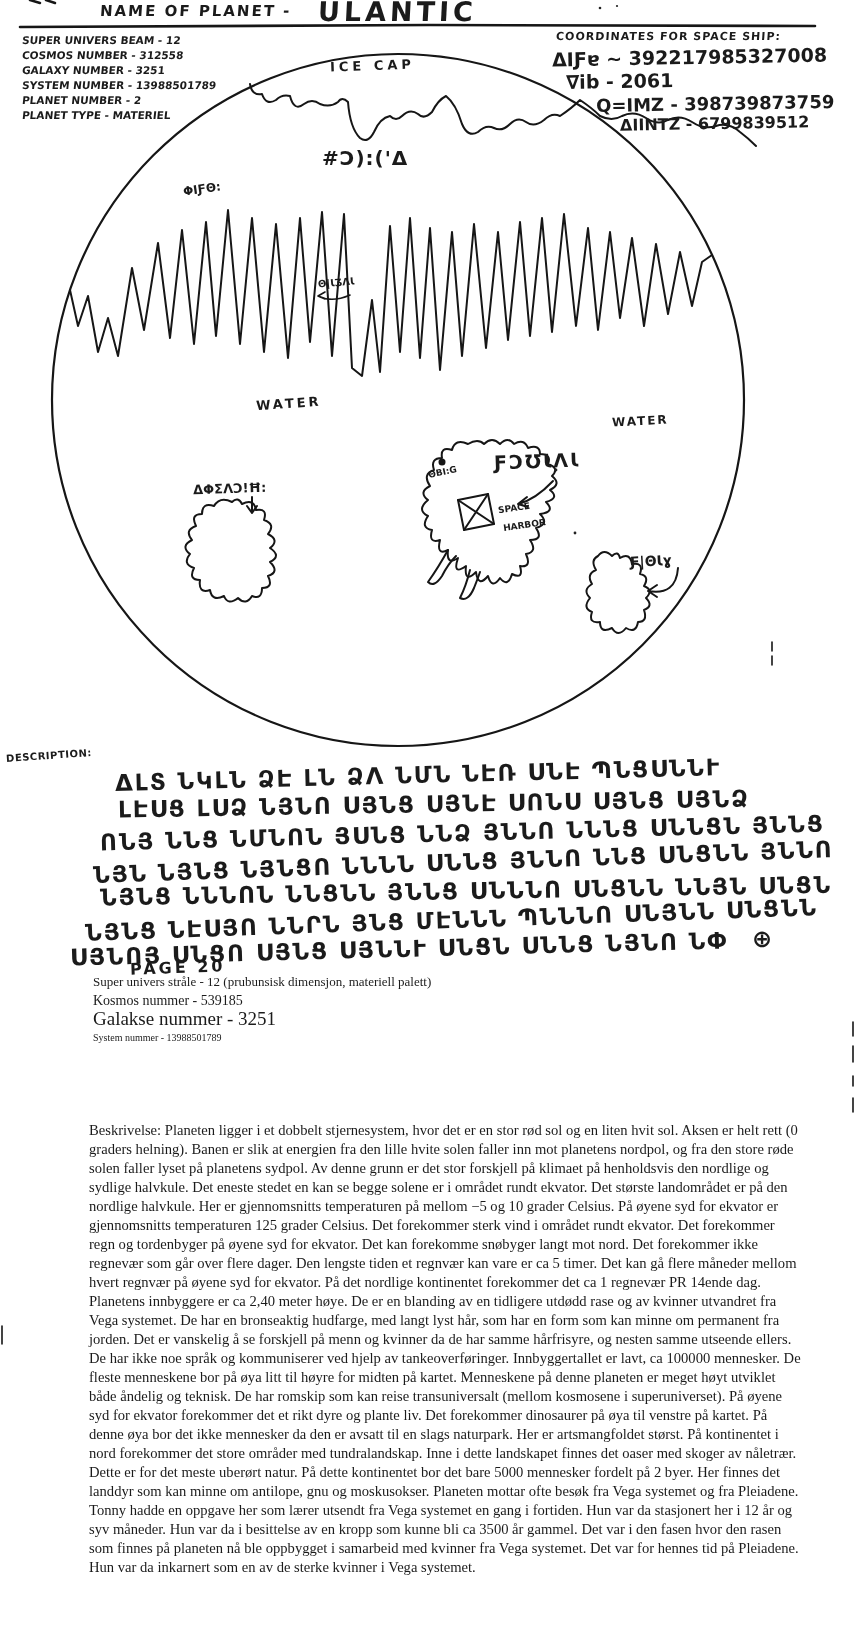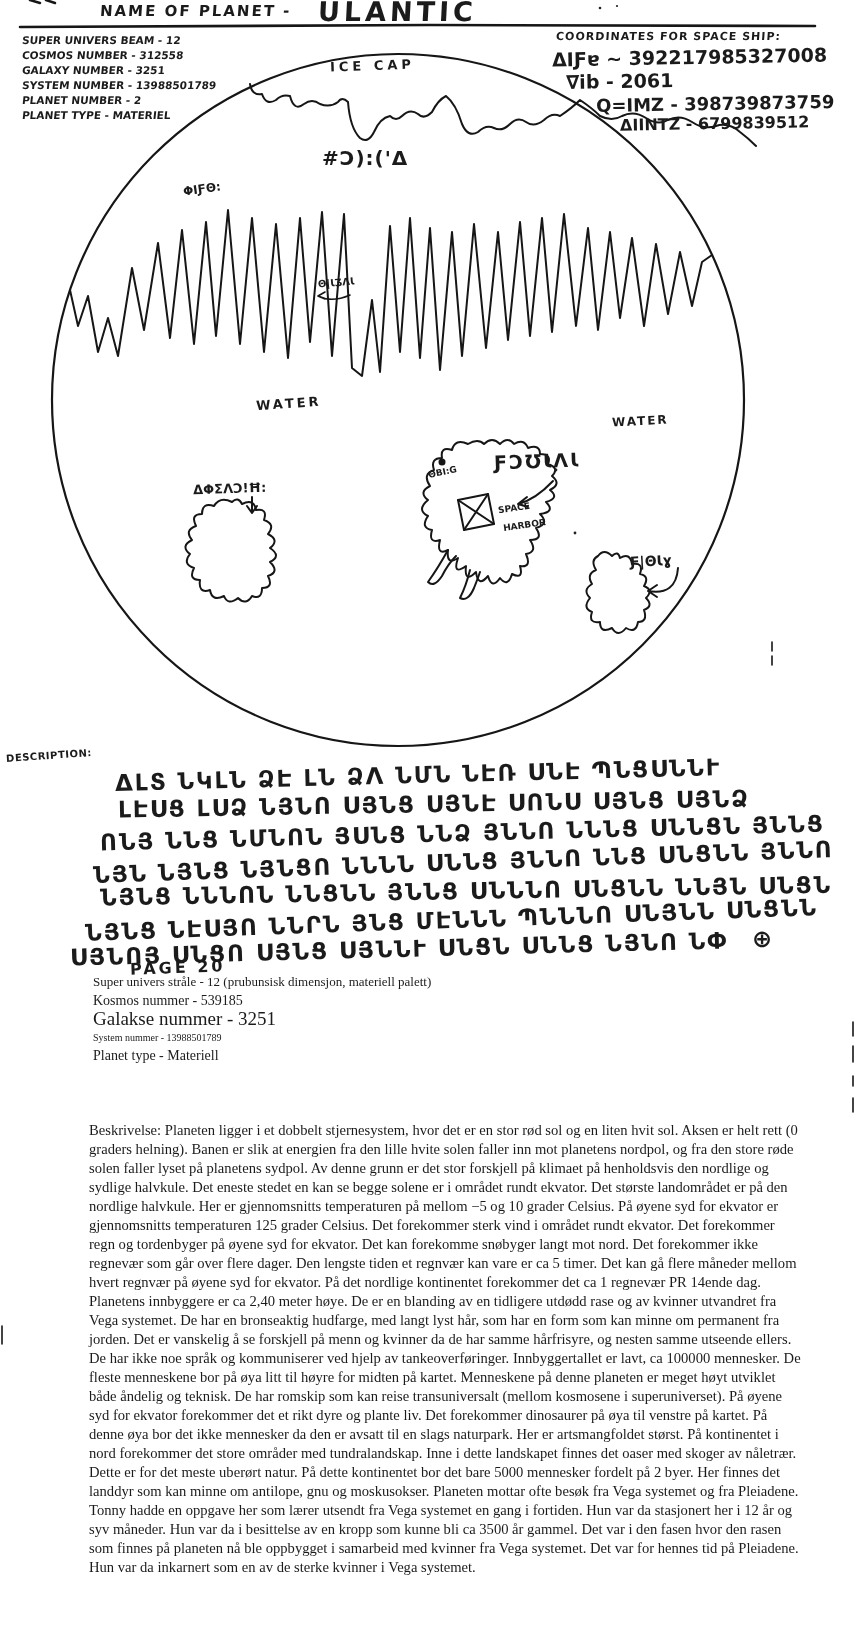--- a/index.html
+++ b/index.html
@@ -98,18 +98,17 @@
   <div class="abs hand" style="left:85px;top:907px;font-size:23px;letter-spacing:2px;transform:rotate(-2deg);">ՆՅՆՑ ՆԷՍՅՈ ՆՆՐՆ ՅՆՑ ՄԷՆՆՆ ՊՆՆՆՈ ՍՆՅՆՆ ՍՆՑՆՆ</div>
   <div class="abs hand" style="left:70px;top:936px;font-size:23px;letter-spacing:2px;transform:rotate(-1.5deg);">ՍՅՆՈՅ ՍՆՑՈ ՍՅՆՑ ՍՅՆՆՒ ՍՆՑՆ ՍՆՆՑ ՆՅՆՈ ՆՓ</div>
   <div class="abs hand" style="left:752px;top:925px;font-size:24px;">⊕</div>
   <div class="abs hand" style="left:130px;top:958px;font-size:16px;letter-spacing:3px;transform:rotate(-2deg);">PAGE  20</div>
 
   <div class="abs" style="left:93px;top:973px;">
     <div class="typed" style="font-size:13px;line-height:18.5px;">Super univers stråle - 12 (prubunsisk dimensjon, materiell palett)</div>
     <div class="typed" style="font-size:14px;line-height:18.5px;">Kosmos nummer - 539185</div>
     <div class="typed" style="font-size:19px;line-height:18.5px;">Galakse nummer - 3251</div>
     <div class="typed" style="font-size:10px;line-height:18.5px;">System nummer - 13988501789</div>
-    <div class="typed" style="font-size:14px;line-height:18.5px;">Planet type - Materiell</div>
   </div>
 
   <div class="abs typed" style="left:89px;top:1121px;width:714px;font-size:14.6px;line-height:19px;white-space:normal;">Beskrivelse: Planeten ligger i et dobbelt stjernesystem, hvor det er en stor rød sol og en liten hvit sol. Aksen er helt rett (0 graders helning). Banen er slik at energien fra den lille hvite solen faller inn mot planetens nordpol, og fra den store røde solen faller lyset på planetens sydpol.  Av denne grunn er det stor forskjell på klimaet på henholdsvis den nordlige og sydlige halvkule. Det eneste stedet en kan se begge solene er i området rundt ekvator. Det største landområdet er på den nordlige halvkule. Her er gjennomsnitts temperaturen på mellom −5 og  10 grader Celsius. På øyene syd for ekvator er gjennomsnitts temperaturen  125 grader Celsius. Det forekommer sterk vind i området rundt ekvator. Det forekommer regn og tordenbyger på øyene syd for ekvator. Det kan forekomme snøbyger langt mot nord. Det forekommer ikke regnevær som går over flere dager. Den lengste tiden et regnvær kan vare er ca 5 timer. Det kan gå flere måneder mellom hvert regnvær på øyene syd for ekvator. På det nordlige kontinentet forekommer det ca 1 regnevær PR 14ende dag. Planetens innbyggere er ca 2,40 meter høye. De er en blanding av en tidligere utdødd rase og av kvinner utvandret fra Vega systemet. De har en bronseaktig hudfarge, med langt lyst hår, som har en form som kan minne om permanent fra jorden. Det er vanskelig å se forskjell på menn og kvinner da de har samme hårfrisyre, og nesten samme utseende ellers.  De har ikke noe språk og kommuniserer ved hjelp av tankeoverføringer. Innbyggertallet er lavt, ca 100000 mennesker. De fleste menneskene bor på øya litt til høyre for midten på kartet.  Menneskene på denne planeten er meget høyt utviklet både åndelig og teknisk.  De har romskip som kan reise transuniversalt (mellom kosmosene i superuniverset). På øyene syd for ekvator forekommer det et rikt dyre og plante liv. Det forekommer dinosaurer på øya til venstre på kartet. På denne øya bor det ikke mennesker da den er avsatt til en slags naturpark. Her er artsmangfoldet størst. På kontinentet i nord forekommer det store områder med tundralandskap. Inne i dette landskapet finnes det oaser med skoger av nåletrær. Dette er for det meste uberørt natur. På dette kontinentet bor det bare 5000 mennesker fordelt på 2 byer. Her finnes det landdyr som kan minne om antilope, gnu og moskusokser. Planeten mottar ofte besøk fra Vega systemet og fra Pleiadene. Tonny hadde en oppgave her som lærer utsendt fra Vega systemet en gang i fortiden. Hun var da stasjonert her i 12 år og syv måneder. Hun var da i besittelse av en kropp som kunne bli ca 3500 år gammel.  Det var i den fasen hvor den rasen som finnes på planeten nå ble oppbygget i samarbeid med kvinner fra Vega systemet. Det var for hennes tid på Pleiadene. Hun var da inkarnert som en av de sterke kvinner i Vega systemet.</div>
 
 </div>
 
 </body></html>

